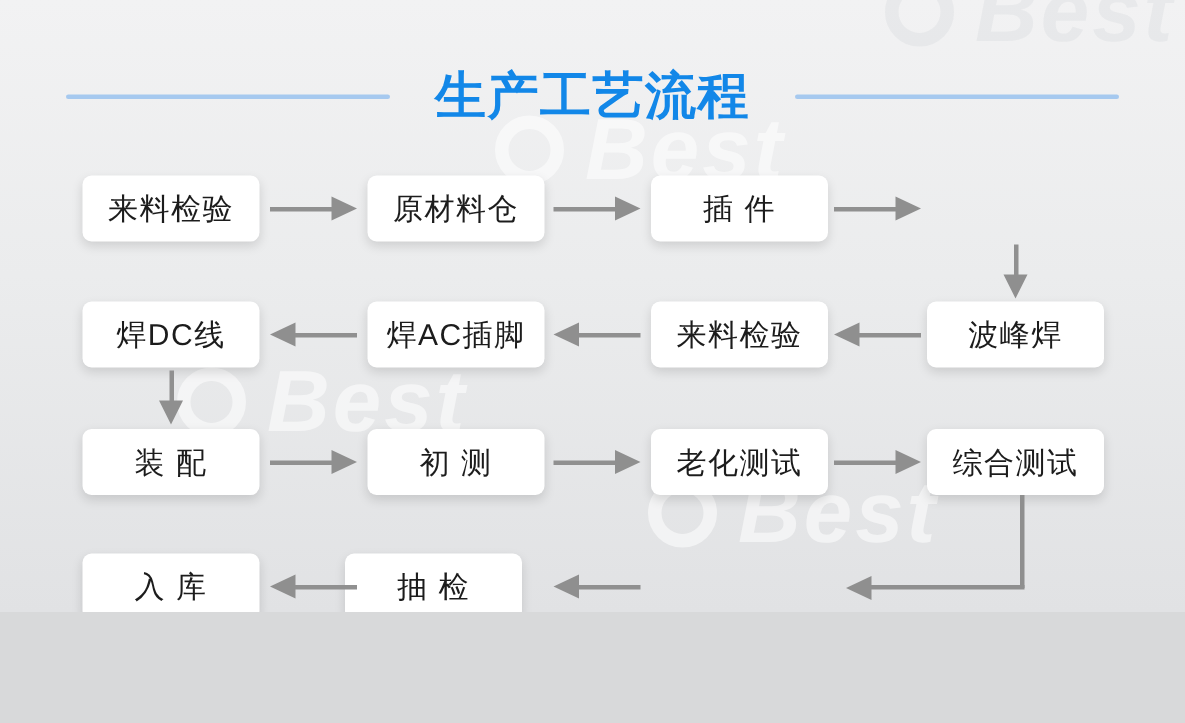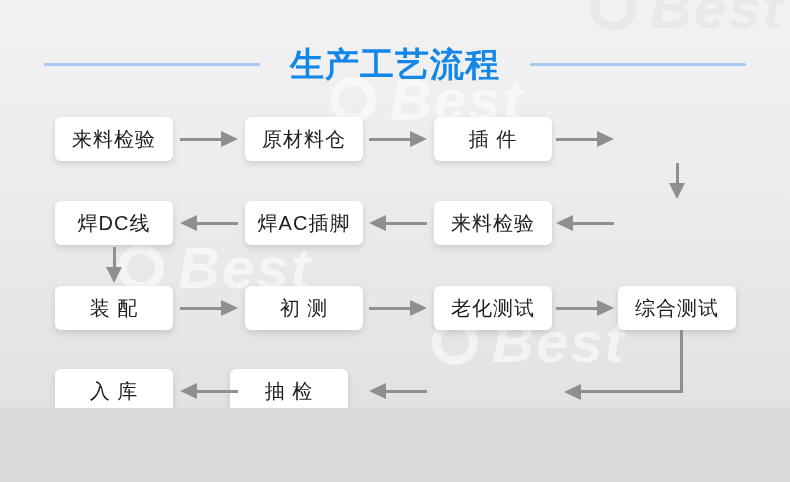--- a/index.html
+++ b/index.html
@@ -118,20 +118,21 @@
     </div>
 
   <div class="varrow" style="left:669px; top:163px;">
       <span class="shaft"></span>
       <span class="head"></span>
     </div>
 
   <div class="pbox" style="left:55px; top:201px;">焊DC线</div>
   <div class="pbox" style="left:245px; top:201px;">焊AC插脚</div>
   <div class="pbox" style="left:434px; top:201px;">来料检验</div>
+  <div class="pbox" style="left:618px; top:201px;">波峰焊</div>
 
   <div class="harrow left" style="left:180px; top:215px;">
       <span class="shaft"></span>
       <span class="head"></span>
     </div>
   <div class="harrow left" style="left:369px; top:215px;">
       <span class="shaft"></span>
       <span class="head"></span>
     </div>
   <div class="harrow left" style="left:556px; top:215px;">

